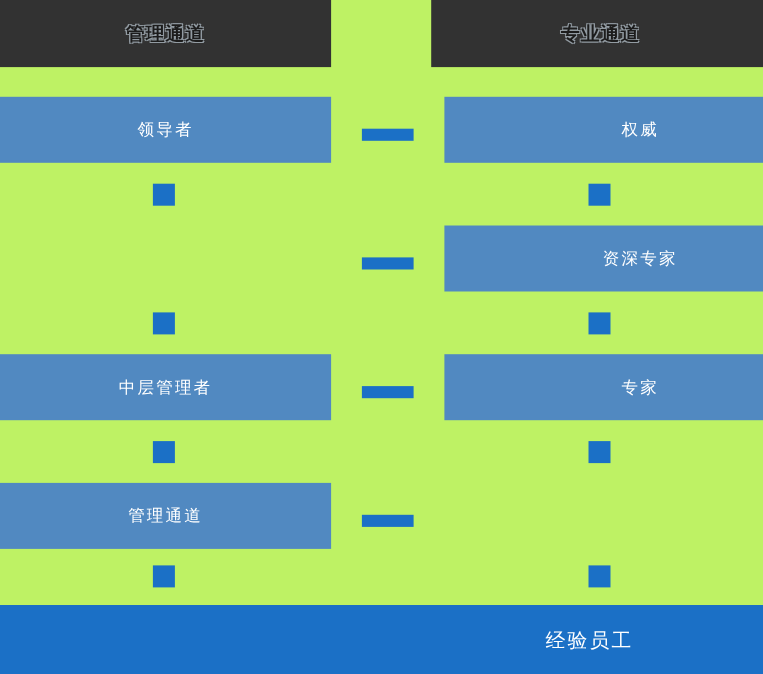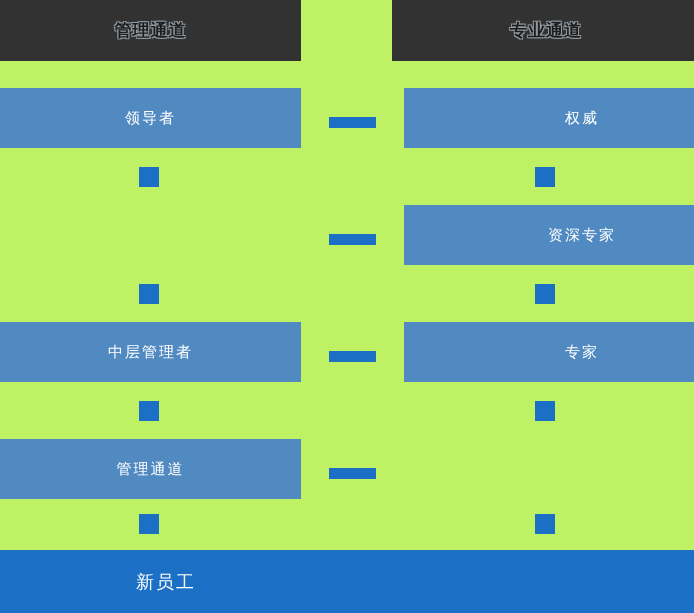--- a/index.html
+++ b/index.html
@@ -109,17 +109,17 @@
   <div class="sq sr g1"></div>
   <div class="sq sr g2"></div>
   <div class="sq sr g3"></div>
 
   <div class="dash d0"></div>
   <div class="dash d1"></div>
   <div class="dash d2"></div>
   <div class="dash d3"></div>
 
   <div class="bottom">
-    <span class="bt bt-left">新员工</span>
 
+    <span class="bt bt-right">经验员工</span>
   </div>
 
 </div>
 
 </body></html>

